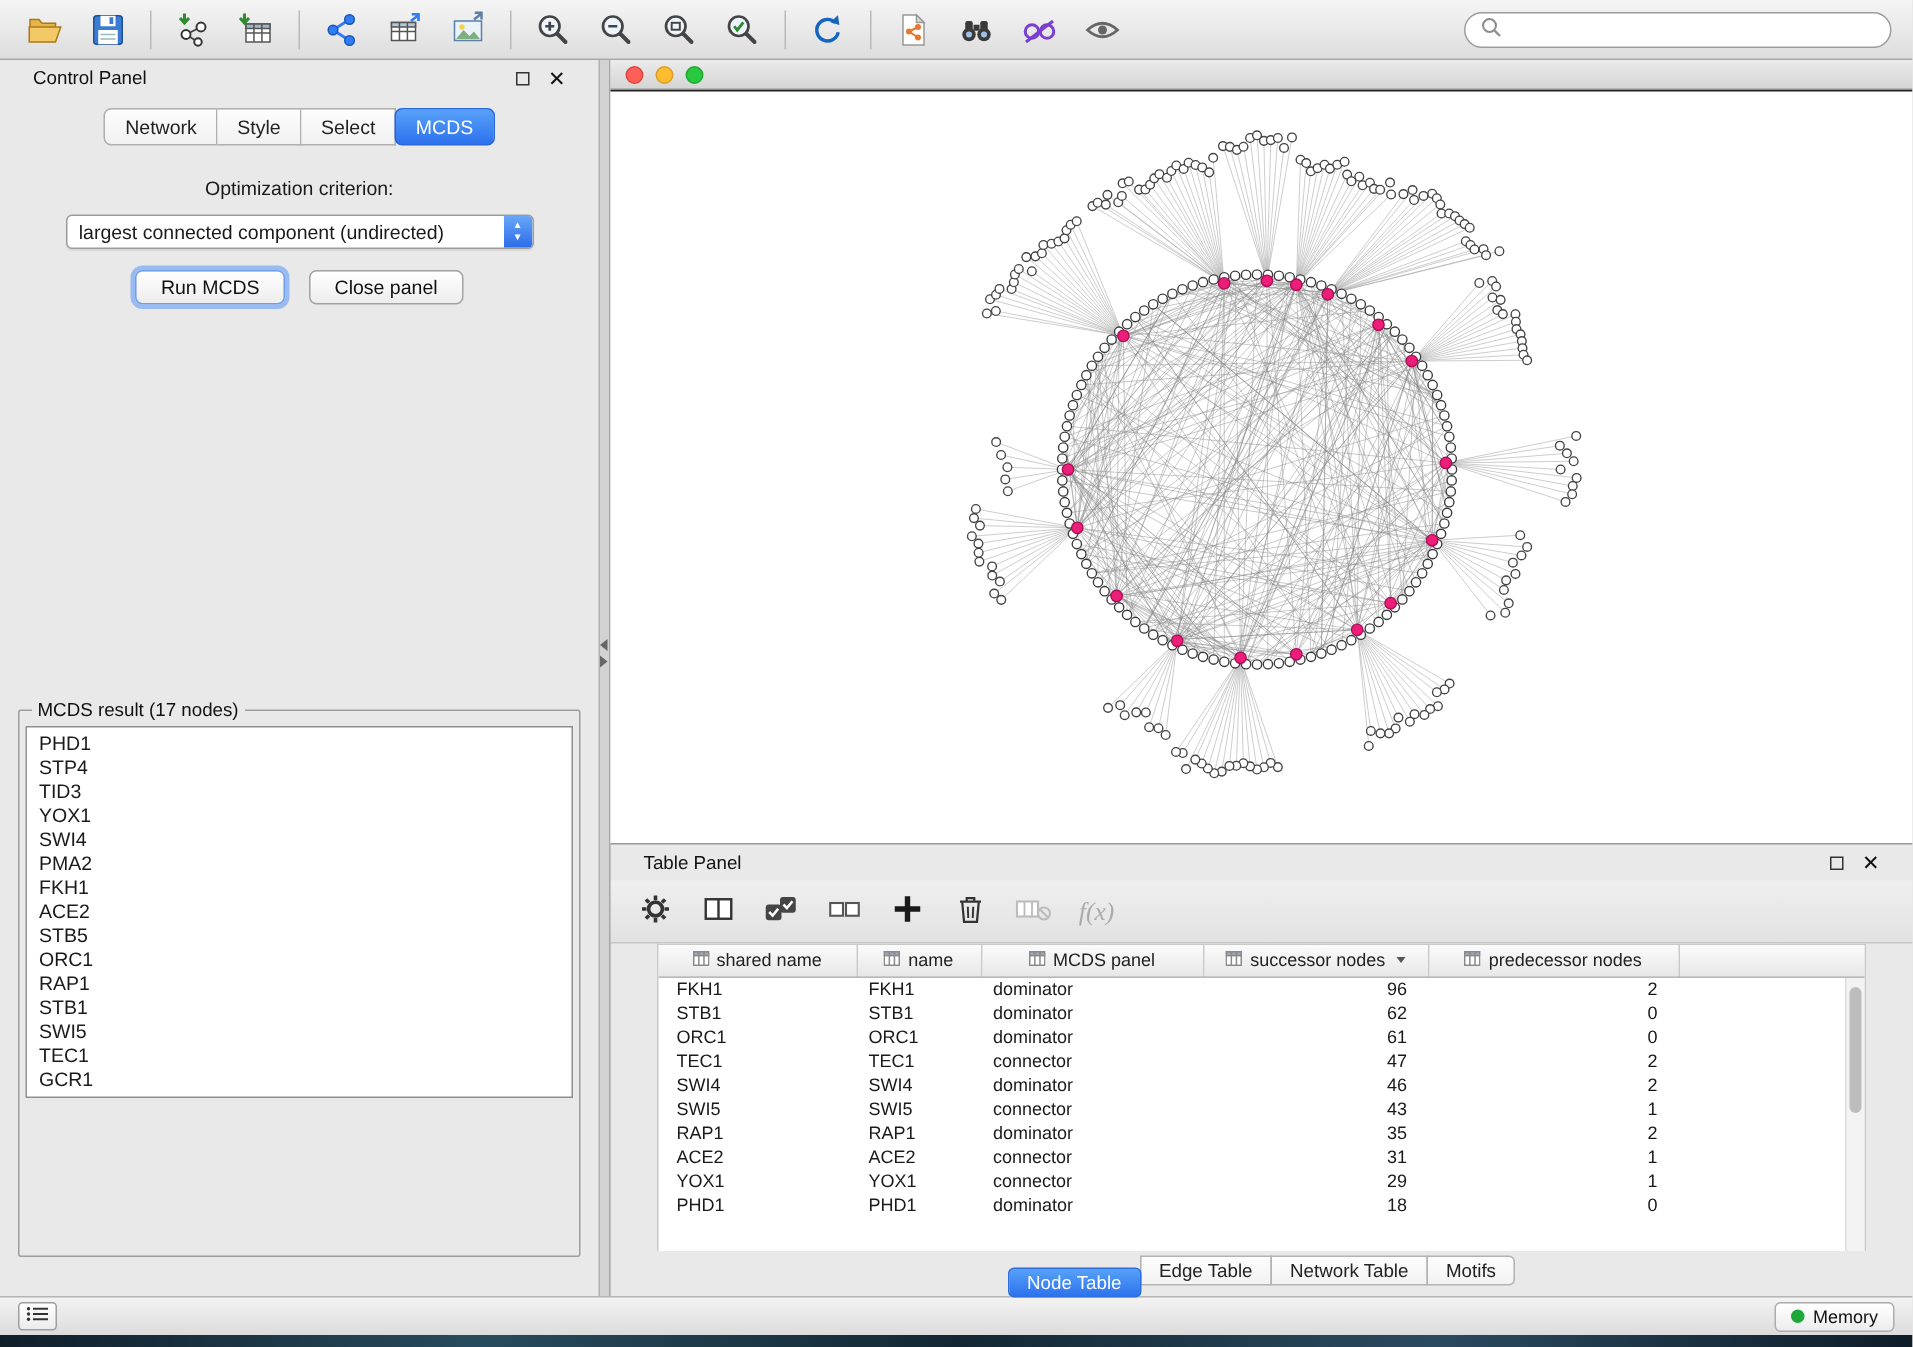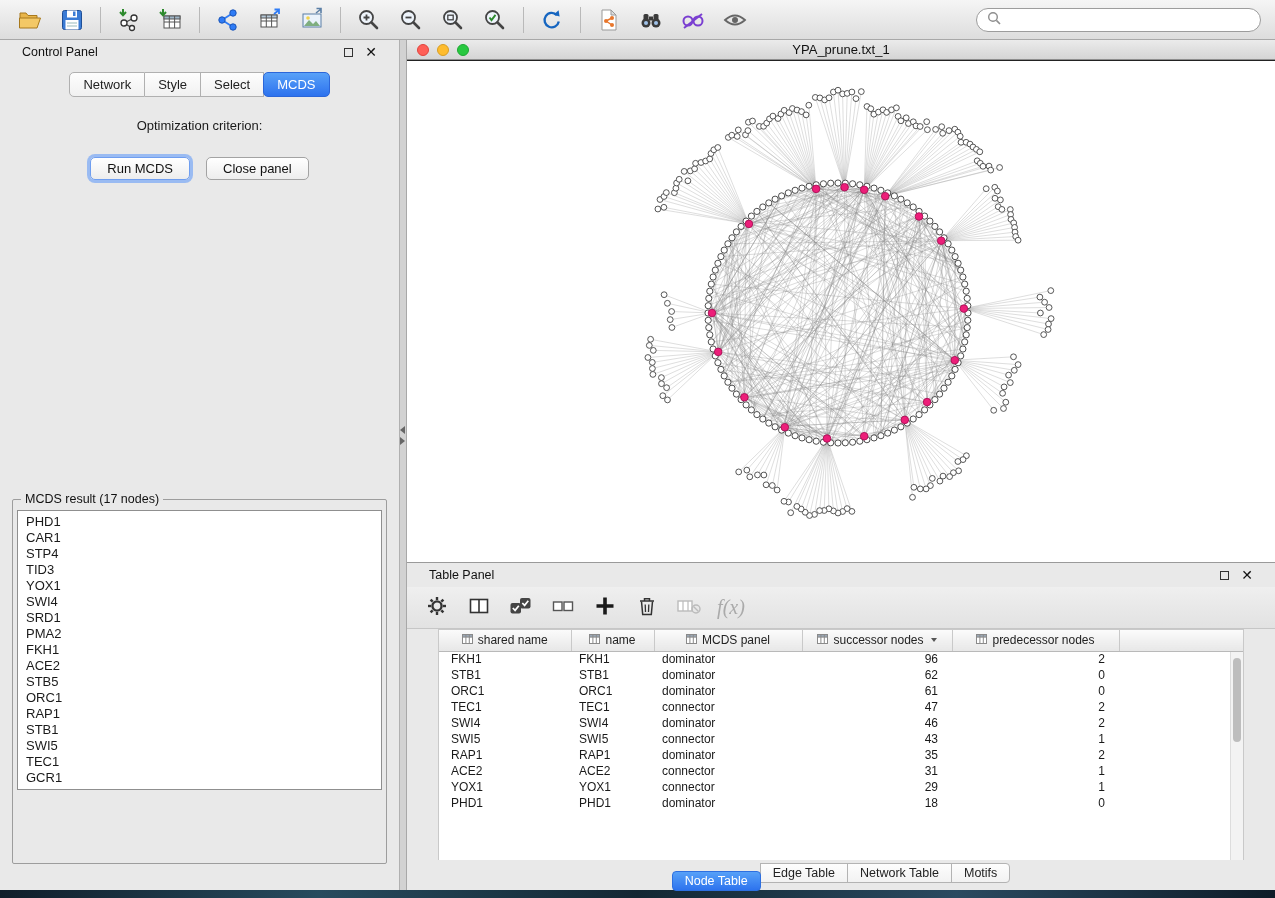--- a/index.html
+++ b/index.html
@@ -60,21 +60,21 @@
 .light-y{background:#febc2e;border:1px solid #d89e24;}
 .light-g{background:#28c840;border:1px solid #1ea833;}
 .net-title{flex:1;text-align:center;font-size:13px;color:#111;}
 .net-canvas{flex:1;background:#fff;border-top:1px solid #222;position:relative;overflow:hidden;}
 .net-canvas svg{width:100%;height:100%;display:block;}
 
 
 .table-panel{flex:1;background:#e9e9e9;display:flex;flex-direction:column;min-height:0;border-top:1px solid #9a9a9a;}
 .tt-toolbar{height:42px;flex:0 0 42px;display:flex;align-items:center;gap:14px;padding:0 16px;background:linear-gradient(#efefef,#e2e2e2);border-bottom:1px solid #c6c6c6;}
 .tt-btn{background:none;border:none;display:flex;align-items:center;justify-content:center;cursor:pointer;height:30px;width:28px;}
-.fx{font-family:"Liberation Serif","DejaVu Serif",serif;font-style:italic;font-size:20px;color:#aaa;}
+.fx{font-family:"Liberation Serif","DejaVu Serif",serif;font-style:italic;font-size:17px;color:#aaa;}
 .tbl-viewport{flex:1;background:#fff;position:relative;margin:0 31px;border:1px solid #c9c9c9;border-bottom:none;overflow:hidden;min-height:0;}
 table{border-collapse:collapse;table-layout:fixed;width:100%;}
 thead th{height:21px;background:linear-gradient(#fbfbfb,#e7e7e7);border-right:1px solid #c9c9c9;border-bottom:1px solid #b9b9b9;font-weight:normal;font-size:12px;color:#222;text-align:center;padding:0 4px;white-space:nowrap;overflow:hidden;cursor:pointer;}
 thead th:last-child{border-right:none;}
 .hdr{display:flex;align-items:center;justify-content:center;gap:5px;}
 tbody td{height:16px;font-size:12px;padding:0 8px;white-space:nowrap;overflow:hidden;cursor:default;}
 td.first{padding-left:12px;}
 td.num{text-align:right;padding-right:14px;}
 .sort-chevron{width:0;height:0;border-left:3.5px solid transparent;border-right:3.5px solid transparent;border-top:4.5px solid #555;display:inline-block;margin-left:2px;}
 .vscroll{position:absolute;top:22px;right:0;bottom:0;width:13px;background:#f3f3f3;border-left:1px solid #ddd;}
@@ -291,36 +291,41 @@
       <div class="ctab-row">
         <div class="ctabs">
           <button class="ctab">Network</button>
           <button class="ctab">Style</button>
           <button class="ctab">Select</button>
           <button class="ctab selected">MCDS</button>
         </div>
       </div>
       <div class="cp-body">
         <div class="opt-label">Optimization criterion:</div>
+        <div class="dropdown">
+          <span class="dd-text">largest connected component (undirected)</span>
+          <span class="dd-stepper">
+              <span>▲</span>
+              <span>▼</span>
+            </span>
+        </div>
         <div class="btn-row">
           <button class="mac-btn focused">Run MCDS</button>
           <button class="mac-btn">Close panel</button>
         </div>
         <div class="cp-spacer"></div>
         <fieldset class="result-box">
           <legend>MCDS result (17 nodes)</legend>
           <div class="result-list">
 
           <div class="result-item">PHD1</div>
-              <div class="result-item">CAR1</div>
               <div class="result-item">STP4</div>
               <div class="result-item">TID3</div>
               <div class="result-item">YOX1</div>
               <div class="result-item">SWI4</div>
-              <div class="result-item">SRD1</div>
               <div class="result-item">PMA2</div>
               <div class="result-item">FKH1</div>
               <div class="result-item">ACE2</div>
               <div class="result-item">STB5</div>
               <div class="result-item">ORC1</div>
               <div class="result-item">RAP1</div>
               <div class="result-item">STB1</div>
               <div class="result-item">SWI5</div>
               <div class="result-item">TEC1</div>
               <div class="result-item">GCR1</div>
@@ -336,21 +341,20 @@
 
     <div class="right-col">
 
       <div class="net-window">
         <div class="net-titlebar">
           <span class="lights">
             <i class="light-r"></i>
             <i class="light-y"></i>
             <i class="light-g"></i>
           </span>
-          <span class="net-title">YPA_prune.txt_1</span>
         </div>
         <div class="net-canvas">
           <svg id="netsvg" preserveAspectRatio="none" viewBox="0 0 868 501">
               <path d="M409.1,127.9L555.9,288.0M409.1,127.9L402.1,378.7M409.1,127.9L416.4,122.8M409.1,127.9L317.2,314.9M409.1,127.9L409.2,380.2M409.1,127.9L334.1,165.4M409.1,127.9L361.8,141.9M409.1,127.9L487.4,134.9M409.1,127.9L423.7,122.2M409.1,127.9L555.9,216.0M409.1,127.9L551.1,202.3M409.1,127.9L423.7,122.2M409.1,127.9L473.9,129.3M409.1,127.9L517.6,348.9M409.1,127.9L452.8,123.8M409.1,127.9L487.4,134.9M409.1,127.9L317.2,314.9M409.1,127.9L368.1,138.2M409.1,127.9L308.3,209.1M409.1,127.9L301.2,259.3M437.6,126.2L344.4,348.9M437.6,126.2L438.3,381.8M437.6,126.2L553.7,209.1M437.6,126.2L344.4,155.1M437.6,126.2L480.7,131.9M437.6,126.2L306.1,216.0M437.6,126.2L532.6,170.9M437.6,126.2L452.8,123.8M437.6,126.2L304.3,280.9M437.6,126.2L301.8,266.6M437.6,126.2L329.4,170.9M457.2,128.8L317.2,189.1M457.2,128.8L301.2,259.3M457.2,128.8L459.9,125.3M457.2,128.8L544.8,314.9M457.2,128.8L532.6,170.9M457.2,128.8L325.0,327.2M457.2,128.8L522.9,343.9M457.2,128.8L555.9,288.0M457.2,128.8L304.3,223.1M457.2,128.8L551.1,301.7M457.2,128.8L334.1,165.4M457.2,128.8L388.1,374.7M457.2,128.8L553.7,209.1M457.2,128.8L467.0,376.9M457.2,128.8L374.6,369.1M457.2,128.8L500.2,362.1M457.2,128.8L555.9,288.0M457.2,128.8L320.9,182.8M457.2,128.8L355.8,358.0M457.2,128.8L537.0,327.2M457.2,128.8L304.3,280.9M457.2,128.8L368.1,365.8M457.2,128.8L512.1,353.6M457.2,128.8L374.6,369.1M478.2,135.2L493.9,138.2M478.2,135.2L361.8,362.1M478.2,135.2L416.4,381.2M478.2,135.2L473.9,374.7M478.2,135.2L555.9,288.0M478.2,135.2L473.9,374.7M478.2,135.2L487.4,134.9M478.2,135.2L301.8,237.4M478.2,135.2L553.7,209.1M478.2,135.2L517.6,155.1M478.2,135.2L325.0,176.8M478.2,135.2L355.8,358.0M478.2,135.2L344.4,348.9M478.2,135.2L374.6,134.9M512.0,155.5L452.8,380.2M512.0,155.5L512.1,353.6M512.0,155.5L339.1,343.9M512.0,155.5L313.9,308.4M512.0,155.5L559.2,230.2M512.0,155.5L551.1,202.3M512.0,155.5L344.4,348.9M512.0,155.5L431.0,122.0M512.0,155.5L559.2,273.8M512.0,155.5L302.8,230.2M512.0,155.5L301.2,244.7M512.0,155.5L487.4,369.1M512.0,155.5L527.9,338.6M512.0,155.5L423.7,381.8M534.2,179.7L557.7,280.9M534.2,179.7L320.9,182.8M534.2,179.7L559.2,273.8M534.2,179.7L361.8,362.1M534.2,179.7L473.9,129.3M534.2,179.7L339.1,160.1M534.2,179.7L313.9,308.4M534.2,179.7L473.9,374.7M534.2,179.7L544.8,189.1M534.2,179.7L313.9,195.6M534.2,179.7L557.7,280.9M534.2,179.7L557.7,223.1M534.2,179.7L473.9,374.7M534.2,179.7L301.8,237.4M556.9,247.6L431.0,122.0M556.9,247.6L493.9,365.8M556.9,247.6L512.1,150.4M556.9,247.6L416.4,122.8M556.9,247.6L559.2,273.8M556.9,247.6L374.6,369.1M556.9,247.6L361.8,362.1M556.9,247.6L349.9,150.4M556.9,247.6L304.3,280.9M556.9,247.6L409.2,123.8M556.9,247.6L561.0,252.0M556.9,247.6L559.2,230.2M556.9,247.6L438.3,381.8M556.9,247.6L512.1,353.6M556.9,247.6L304.3,223.1M556.9,247.6L431.0,382.0M547.8,299.2L302.8,230.2M547.8,299.2L431.0,382.0M547.8,299.2L361.8,141.9M547.8,299.2L517.6,348.9M547.8,299.2L368.1,365.8M547.8,299.2L344.4,155.1M547.8,299.2L467.0,376.9M547.8,299.2L544.8,314.9M547.8,299.2L301.2,259.3M547.8,299.2L349.9,150.4M547.8,299.2L334.1,165.4M547.8,299.2L548.1,195.6M547.8,299.2L560.8,244.7M547.8,299.2L541.1,321.2M547.8,299.2L467.0,127.1M547.8,299.2L527.9,165.4M547.8,299.2L320.9,321.2M547.8,299.2L310.9,202.3M547.8,299.2L560.2,237.4M547.8,299.2L395.0,376.9M547.8,299.2L559.2,273.8M547.8,299.2L548.1,195.6M547.8,299.2L355.8,358.0M547.8,299.2L334.1,338.6M547.8,299.2L361.8,141.9M547.8,299.2L361.8,141.9M520.1,341.1L313.9,308.4M520.1,341.1L517.6,155.1M520.1,341.1L313.9,195.6M520.1,341.1L544.8,314.9M520.1,341.1L553.7,294.9M520.1,341.1L310.9,301.7M520.1,341.1L512.1,150.4M520.1,341.1L320.9,182.8M520.1,341.1L537.0,327.2M520.1,341.1L560.2,266.6M520.1,341.1L349.9,353.6M520.1,341.1L459.9,378.7M520.1,341.1L388.1,374.7M520.1,341.1L374.6,134.9M497.8,358.9L416.4,122.8M497.8,358.9L487.4,134.9M497.8,358.9L368.1,365.8M497.8,358.9L329.4,333.1M497.8,358.9L541.1,182.8M497.8,358.9L349.9,353.6M497.8,358.9L301.2,244.7M497.8,358.9L368.1,365.8M497.8,358.9L467.0,127.1M497.8,358.9L349.9,150.4M497.8,358.9L452.8,380.2M497.8,358.9L487.4,369.1M497.8,358.9L313.9,195.6M497.8,358.9L301.0,252.0M497.8,358.9L537.0,176.8M497.8,358.9L349.9,150.4M497.8,358.9L548.1,308.4M497.8,358.9L500.2,141.9M457.2,375.2L480.7,131.9M457.2,375.2L301.2,244.7M457.2,375.2L301.2,244.7M457.2,375.2L374.6,369.1M457.2,375.2L438.3,122.2M457.2,375.2L506.2,358.0M457.2,375.2L310.9,202.3M457.2,375.2L480.7,372.1M457.2,375.2L548.1,195.6M457.2,375.2L557.7,223.1M457.2,375.2L537.0,176.8M457.2,375.2L355.8,358.0M457.2,375.2L368.1,365.8M420.0,377.5L325.0,327.2M420.0,377.5L517.6,155.1M420.0,377.5L325.0,176.8M420.0,377.5L512.1,150.4M420.0,377.5L416.4,122.8M420.0,377.5L527.9,165.4M420.0,377.5L561.0,252.0M420.0,377.5L500.2,141.9M420.0,377.5L310.9,301.7M420.0,377.5L487.4,369.1M420.0,377.5L313.9,308.4M420.0,377.5L452.8,123.8M420.0,377.5L473.9,129.3M420.0,377.5L431.0,122.0M420.0,377.5L517.6,155.1M377.8,366.2L473.9,129.3M377.8,366.2L416.4,122.8M377.8,366.2L551.1,301.7M377.8,366.2L537.0,176.8M377.8,366.2L555.9,216.0M377.8,366.2L548.1,308.4M377.8,366.2L459.9,378.7M377.8,366.2L423.7,381.8M377.8,366.2L409.2,123.8M377.8,366.2L306.1,288.0M377.8,366.2L361.8,362.1M377.8,366.2L537.0,176.8M377.8,366.2L559.2,273.8M377.8,366.2L304.3,223.1M377.8,366.2L301.0,252.0M377.8,366.2L438.3,381.8M377.8,366.2L493.9,138.2M377.8,366.2L302.8,273.8M337.4,336.3L473.9,129.3M337.4,336.3L512.1,150.4M337.4,336.3L551.1,301.7M337.4,336.3L557.7,223.1M337.4,336.3L560.8,259.3M337.4,336.3L334.1,338.6M337.4,336.3L388.1,374.7M337.4,336.3L325.0,176.8M337.4,336.3L402.1,378.7M337.4,336.3L329.4,170.9M337.4,336.3L431.0,382.0M337.4,336.3L522.9,160.1M337.4,336.3L329.4,333.1M337.4,336.3L423.7,381.8M337.4,336.3L409.2,380.2M337.4,336.3L301.8,237.4M337.4,336.3L416.4,122.8M337.4,336.3L344.4,348.9M337.4,336.3L310.9,301.7M337.4,336.3L339.1,160.1M337.4,336.3L548.1,308.4M337.4,336.3L361.8,141.9M337.4,336.3L438.3,381.8M311.2,290.9L395.0,127.1M311.2,290.9L374.6,134.9M311.2,290.9L329.4,170.9M311.2,290.9L395.0,376.9M311.2,290.9L459.9,125.3M311.2,290.9L308.3,294.9M311.2,290.9L493.9,138.2M311.2,290.9L355.8,358.0M311.2,290.9L452.8,123.8M311.2,290.9L388.1,129.3M311.2,290.9L438.3,122.2M311.2,290.9L325.0,176.8M311.2,290.9L320.9,182.8M311.2,290.9L459.9,125.3M311.2,290.9L480.7,372.1M311.2,290.9L506.2,146.0M311.2,290.9L423.7,381.8M311.2,290.9L467.0,127.1M311.2,290.9L541.1,321.2M311.2,290.9L555.9,216.0M311.2,290.9L493.9,365.8M311.2,290.9L302.8,230.2M311.2,290.9L302.8,230.2M311.2,290.9L368.1,138.2M311.2,290.9L532.6,333.1M305.0,252.0L402.1,378.7M305.0,252.0L423.7,381.8M305.0,252.0L522.9,160.1M305.0,252.0L374.6,369.1M305.0,252.0L416.4,381.2M305.0,252.0L500.2,141.9M305.0,252.0L560.2,266.6M305.0,252.0L438.3,122.2M305.0,252.0L541.1,182.8M305.0,252.0L551.1,301.7M305.0,252.0L553.7,294.9M305.0,252.0L409.2,380.2M305.0,252.0L416.4,122.8M305.0,252.0L409.2,380.2M305.0,252.0L374.6,369.1M305.0,252.0L355.8,146.0M305.0,252.0L374.6,134.9M305.0,252.0L374.6,134.9M305.0,252.0L388.1,374.7M305.0,252.0L301.2,259.3M305.0,252.0L493.9,138.2M305.0,252.0L532.6,170.9M305.0,252.0L459.9,378.7M305.0,252.0L374.6,134.9M341.9,162.9L445.6,122.8M341.9,162.9L551.1,202.3M341.9,162.9L301.0,252.0M341.9,162.9L302.8,230.2M341.9,162.9L302.8,273.8M341.9,162.9L304.3,223.1M341.9,162.9L506.2,358.0M341.9,162.9L459.9,125.3M341.9,162.9L557.7,223.1M341.9,162.9L317.2,314.9M341.9,162.9L310.9,301.7M341.9,162.9L473.9,374.7M341.9,162.9L344.4,348.9M341.9,162.9L559.2,230.2M341.9,162.9L557.7,280.9M341.9,162.9L438.3,122.2M341.9,162.9L339.1,160.1M341.9,162.9L381.3,131.9M341.9,162.9L506.2,146.0M341.9,162.9L512.1,353.6M341.9,162.9L544.8,314.9M301.8,237.4L339.1,160.1M512.1,150.4L555.9,216.0M512.1,150.4L317.2,314.9M551.1,301.7L423.7,381.8M409.2,123.8L560.8,244.7M313.9,308.4L416.4,122.8M402.1,125.3L329.4,333.1M313.9,308.4L368.1,365.8M317.2,189.1L334.1,338.6M395.0,376.9L304.3,223.1M423.7,381.8L506.2,146.0M559.2,273.8L423.7,122.2M329.4,170.9L423.7,122.2M325.0,327.2L532.6,170.9M320.9,321.2L560.2,266.6M423.7,122.2L334.1,338.6M553.7,209.1L388.1,129.3M423.7,381.8L544.8,189.1M301.0,252.0L459.9,125.3M459.9,125.3L532.6,333.1M310.9,301.7L308.3,209.1M522.9,160.1L374.6,369.1M355.8,358.0L395.0,376.9M537.0,176.8L438.3,381.8M527.9,338.6L537.0,176.8M320.9,321.2L555.9,288.0M527.9,165.4L512.1,150.4M320.9,182.8L423.7,381.8M320.9,182.8L339.1,160.1M381.3,131.9L551.1,202.3M395.0,127.1L551.1,202.3M467.0,376.9L555.9,288.0M361.8,362.1L500.2,141.9M493.9,138.2L480.7,372.1M541.1,182.8L395.0,127.1M325.0,327.2L313.9,308.4M473.9,129.3L355.8,358.0M467.0,376.9L551.1,202.3M522.9,160.1L334.1,338.6M480.7,131.9L355.8,358.0M325.0,176.8L325.0,327.2M381.3,372.1L522.9,160.1M559.2,230.2L506.2,146.0M506.2,146.0L431.0,122.0M452.8,123.8L381.3,372.1M512.1,150.4L467.0,376.9M459.9,125.3L355.8,146.0M537.0,176.8L544.8,314.9M512.1,150.4L423.7,122.2M301.0,252.0L438.3,122.2M480.7,372.1L317.2,189.1M548.1,195.6L553.7,209.1M368.1,138.2L402.1,125.3M452.8,380.2L301.0,252.0M349.9,353.6L317.2,189.1" stroke="#8a8a8a" stroke-width="0.6" opacity="0.5" fill="none"></path>
               <path d="M409.1,127.9L321.3,76.4M409.1,127.9L324.8,74.2M409.1,127.9L330.2,75.4M409.1,127.9L331.3,68.9M409.1,127.9L338.5,73.8M409.1,127.9L340.9,69.6M409.1,127.9L341.4,61.2M409.1,127.9L345.5,60.0M409.1,127.9L352.4,65.4M409.1,127.9L356.6,65.3M409.1,127.9L359.7,62.1M409.1,127.9L362.5,57.9M409.1,127.9L365.9,55.1M409.1,127.9L371.0,57.5M409.1,127.9L373.9,53.0M409.1,127.9L377.2,49.3M409.1,127.9L382.1,51.6M409.1,127.9L385.4,47.5M409.1,127.9L390.0,49.0M409.1,127.9L394.5,50.6M409.1,127.9L399.1,53.9M409.1,127.9L401.8,44.2M437.6,126.2L408.3,36.4M437.6,126.2L412.9,36.9M437.6,126.2L417.6,38.9M437.6,126.2L422.0,36.8M437.6,126.2L426.4,31.0M437.6,126.2L431.0,29.2M437.6,126.2L435.6,32.9M437.6,126.2L440.2,32.4M437.6,126.2L444.9,31.0M437.6,126.2L449.0,37.6M437.6,126.2L454.3,30.6M457.2,128.8L460.0,45.5M457.2,128.8L463.8,47.7M457.2,128.8L466.9,53.2M457.2,128.8L471.4,51.1M457.2,128.8L476.0,48.8M457.2,128.8L479.6,51.4M457.2,128.8L484.5,48.8M457.2,128.8L489.4,46.8M457.2,128.8L491.1,55.4M457.2,128.8L493.9,59.8M457.2,128.8L499.2,56.8M457.2,128.8L501.4,62.5M457.2,128.8L506.3,60.8M457.2,128.8L509.0,64.9M457.2,128.8L513.1,65.5M457.2,128.8L519.7,60.7M457.2,128.8L520.4,68.7M478.2,135.2L528.6,68.4M478.2,135.2L534.7,65.7M478.2,135.2L535.7,72.3M478.2,135.2L542.0,69.6M478.2,135.2L547.8,68.2M478.2,135.2L550.9,71.2M478.2,135.2L553.2,75.3M478.2,135.2L554.0,81.3M478.2,135.2L559.1,81.3M478.2,135.2L563.0,83.1M478.2,135.2L566.0,86.0M478.2,135.2L569.4,88.4M478.2,135.2L572.8,90.8M478.2,135.2L570.2,99.8M478.2,135.2L573.3,102.3M478.2,135.2L576.0,105.3M478.2,135.2L582.0,105.1M478.2,135.2L583.7,109.1M478.2,135.2L592.6,106.5M534.2,179.7L579.2,127.7M534.2,179.7L587.8,126.3M534.2,179.7L590.4,130.0M534.2,179.7L588.0,137.3M534.2,179.7L593.4,138.9M534.2,179.7L591.2,145.7M534.2,179.7L594.9,148.4M534.2,179.7L603.3,148.5M534.2,179.7L603.6,153.5M534.2,179.7L604.0,158.4M534.2,179.7L606.7,161.9M534.2,179.7L607.6,166.4M534.2,179.7L608.0,171.1M534.2,179.7L608.7,175.5M534.2,179.7L611.1,179.2M556.9,247.6L643.8,229.6M556.9,247.6L632.9,236.1M556.9,247.6L637.6,241.2M556.9,247.6L642.1,246.5M556.9,247.6L633.4,252.0M556.9,247.6L644.1,257.6M556.9,247.6L641.5,263.0M556.9,247.6L641.1,268.5M556.9,247.6L636.7,273.6M547.8,299.2L606.5,295.8M547.8,299.2L611.1,303.6M547.8,299.2L607.3,309.3M547.8,299.2L601.6,314.1M547.8,299.2L603.3,321.6M547.8,299.2L597.1,325.9M547.8,299.2L595.6,332.3M547.8,299.2L598.8,341.2M547.8,299.2L596.5,347.5M547.8,299.2L586.7,349.3M497.8,358.9L559.4,394.7M497.8,358.9L556.0,398.6M497.8,358.9L550.9,400.5M497.8,358.9L551.6,409.8M497.8,358.9L546.4,411.7M497.8,358.9L542.6,415.6M497.8,358.9L536.0,415.1M497.8,358.9L532.9,420.1M497.8,358.9L525.3,417.4M497.8,358.9L523.4,424.6M497.8,358.9L519.1,427.9M497.8,358.9L513.3,427.9M497.8,358.9L506.9,426.3M497.8,358.9L505.5,436.3M420.0,377.5L444.9,450.4M420.0,377.5L440.1,447.6M420.0,377.5L435.6,450.5M420.0,377.5L431.0,452.0M420.0,377.5L426.4,449.9M420.0,377.5L421.9,447.8M420.0,377.5L417.2,449.5M420.0,377.5L412.6,449.6M420.0,377.5L407.5,453.4M420.0,377.5L402.5,454.5M420.0,377.5L398.2,451.3M420.0,377.5L394.1,448.0M420.0,377.5L389.9,445.4M420.0,377.5L383.7,451.7M420.0,377.5L381.5,441.0M420.0,377.5L377.0,440.3M377.8,366.2L370.1,429.0M377.8,366.2L365.3,424.5M377.8,366.2L359.1,423.8M377.8,366.2L356.9,414.0M377.8,366.2L350.5,413.9M377.8,366.2L342.8,415.8M377.8,366.2L339.8,409.1M377.8,366.2L331.7,410.9M311.2,290.9L260.5,338.9M311.2,290.9L255.8,334.7M311.2,290.9L259.6,326.7M311.2,290.9L254.5,322.7M311.2,290.9L254.4,316.6M311.2,290.9L245.9,313.4M311.2,290.9L245.4,307.5M311.2,290.9L245.3,301.4M311.2,290.9L240.9,296.5M311.2,290.9L246.3,289.4M311.2,290.9L242.3,284.4M311.2,290.9L243.6,278.3M305.0,252.0L264.9,266.5M305.0,252.0L263.2,258.6M305.0,252.0L264.6,250.5M305.0,252.0L260.4,242.3M305.0,252.0L257.1,233.7M341.9,162.9L250.9,148.0M341.9,162.9L256.9,146.3M341.9,162.9L253.0,138.5M341.9,162.9L257.0,135.5M341.9,162.9L259.3,131.6M341.9,162.9L267.4,131.7M341.9,162.9L268.9,127.2M341.9,162.9L269.6,122.0M341.9,162.9L272.2,118.3M341.9,162.9L280.9,119.8M341.9,162.9L277.2,110.4M341.9,162.9L283.3,109.9M341.9,162.9L287.6,107.8M341.9,162.9L288.6,102.3M341.9,162.9L294.0,101.5M341.9,162.9L298.6,100.0M341.9,162.9L302.7,97.9M341.9,162.9L304.0,92.5M341.9,162.9L306.8,88.8M341.9,162.9L310.8,86.5" stroke="#9a9a9a" stroke-width="0.6" opacity="0.55" fill="none"></path>
               <circle cx="431.0" cy="122.0" r="3.1" fill="#fff" stroke="#3a3a3a" stroke-width="0.9"></circle>
               <circle cx="438.3" cy="122.2" r="3.1" fill="#fff" stroke="#3a3a3a" stroke-width="0.9"></circle>
               <circle cx="445.6" cy="122.8" r="3.1" fill="#fff" stroke="#3a3a3a" stroke-width="0.9"></circle>
               <circle cx="452.8" cy="123.8" r="3.1" fill="#fff" stroke="#3a3a3a" stroke-width="0.9"></circle>
               <circle cx="459.9" cy="125.3" r="3.1" fill="#fff" stroke="#3a3a3a" stroke-width="0.9"></circle>
@@ -903,14 +907,30 @@
         <div class="tbl-tabs">
           <button class="ttab selected">Node Table</button>
           <button class="ttab">Edge Table</button>
           <button class="ttab">Network Table</button>
           <button class="ttab">Motifs</button>
         </div>
       </div>
     </div>
   </div>
 
+  <div class="status-bar">
+    <button class="list-btn">
+        <span><svg width="16" height="12" viewBox="0 0 16 12">
+            <circle cx="2" cy="2.5" r="1.1" fill="#333"></circle>
+            <circle cx="2" cy="6" r="1.1" fill="#333"></circle>
+            <circle cx="2" cy="9.5" r="1.1" fill="#333"></circle>
+            <line x1="5" y1="2.5" x2="15" y2="2.5" stroke="#333" stroke-width="1.4"></line>
+            <line x1="5" y1="6" x2="15" y2="6" stroke="#333" stroke-width="1.4"></line>
+            <line x1="5" y1="9.5" x2="15" y2="9.5" stroke="#333" stroke-width="1.4"></line>
+          </svg></span>
+      </button>
+    <button class="memory-btn">
+        <i class="mem-dot"></i>
+        <span>Memory</span>
+      </button>
+  </div>
   <div class="desktop-strip"></div>
 </div>
 
 </body></html>

